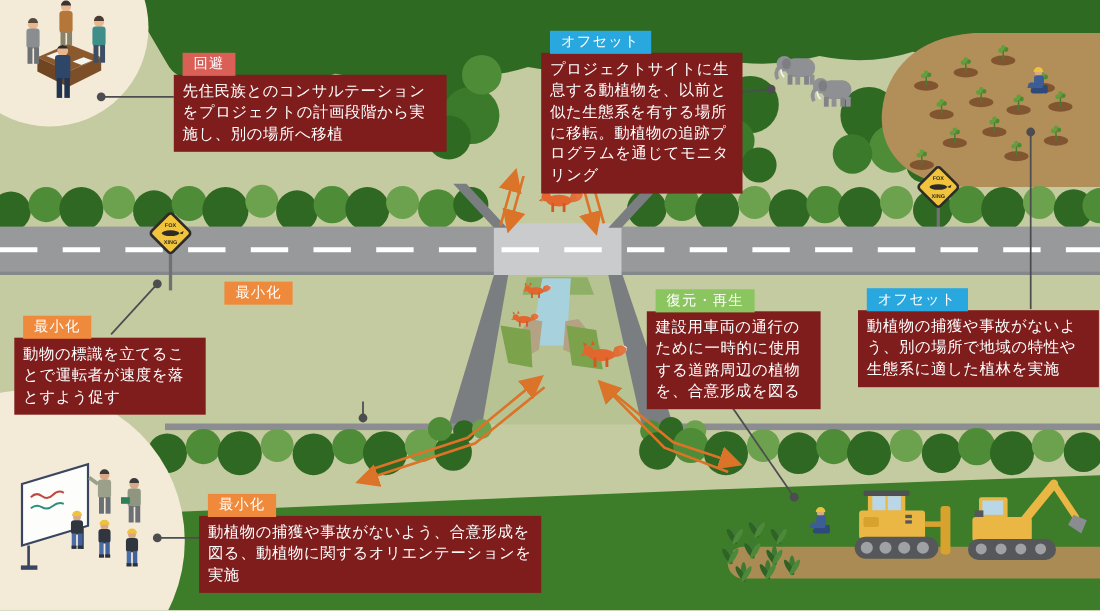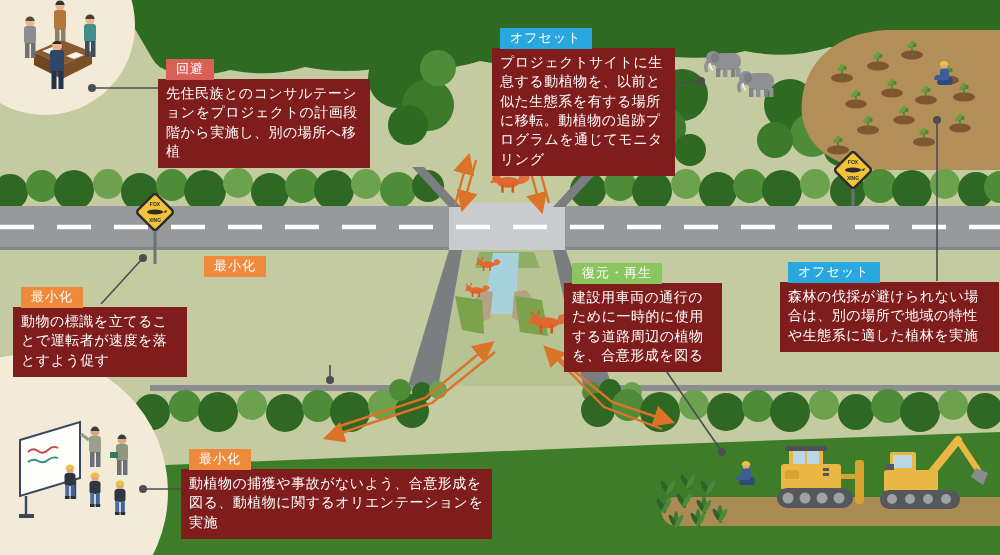--- a/index.html
+++ b/index.html
@@ -392,47 +392,47 @@
         <circle cx="330" cy="380" r="4" stroke="none"></circle>
     <line x1="640" y1="333" x2="722" y2="452"></line>
         <circle cx="722" cy="452" r="4" stroke="none"></circle>
     <line x1="937" y1="120" x2="937" y2="281"></line>
         <circle cx="937" cy="120" r="4" stroke="none"></circle>
     <line x1="143" y1="489" x2="181" y2="489"></line>
         <circle cx="143" cy="489" r="4" stroke="none"></circle>
   </g>
 </svg>
 
-<div class="callout" style="left:158px;top:59px;width:212px">
+<div class="callout" style="left:158px;top:48px;width:248px">
   <div class="chip" style="background-color: rgb(217, 95, 87);">回避</div>
   <div class="cbody">先住民族とのコンサルテーションをプロジェクトの計画段階から実施し、別の場所へ移植</div>
 </div>
 
 <div class="callout" style="left:492px;top:28px;width:183px">
   <div class="chip" style="background-color: rgb(41, 168, 224);">オフセット</div>
   <div class="cbody">プロジェクトサイトに生息する動植物を、以前と似た生態系を有する場所に移転。動植物の追跡プログラムを通じてモニタリング</div>
 </div>
 
 <div class="callout" style="left:13px;top:287px;width:174px">
   <div class="chip" style="background-color: rgb(239, 138, 61);">最小化</div>
   <div class="cbody">動物の標識を立てることで運転者が速度を落とすよう促す</div>
 </div>
 
 <div class="callout" style="left:196px;top:256px;width:211px">
   <div class="chip" style="background-color: rgb(239, 138, 61);">最小化</div>
 </div>
 
-<div class="callout" style="left:564px;top:263px;width:158px">
+<div class="callout" style="left:588px;top:263px;width:158px">
   <div class="chip" style="background-color: rgb(139, 197, 95);">復元・再生</div>
   <div class="cbody">建設用車両の通行のために一時的に使用する道路周辺の植物を、合意形成を図る</div>
 </div>
 
 <div class="callout" style="left:780px;top:262px;width:219px">
   <div class="chip" style="background-color: rgb(41, 168, 224);">オフセット</div>
-  <div class="cbody">森林の伐採が避けられない場合は、別の場所で地域の特性や生態系に適した植林を実施</div>
+  <div class="cbody">動植物の捕獲や事故がないよう、別の場所で地域の特性や生態系に適した植林を実施</div>
 </div>
 
 <div class="callout" style="left:181px;top:449px;width:311px">
   <div class="chip" style="background-color: rgb(239, 138, 61);">最小化</div>
   <div class="cbody">動植物の捕獲や事故がないよう、合意形成を図る、動植物に関するオリエンテーションを実施</div>
 </div>
 
 </div>
 
 </body></html>

